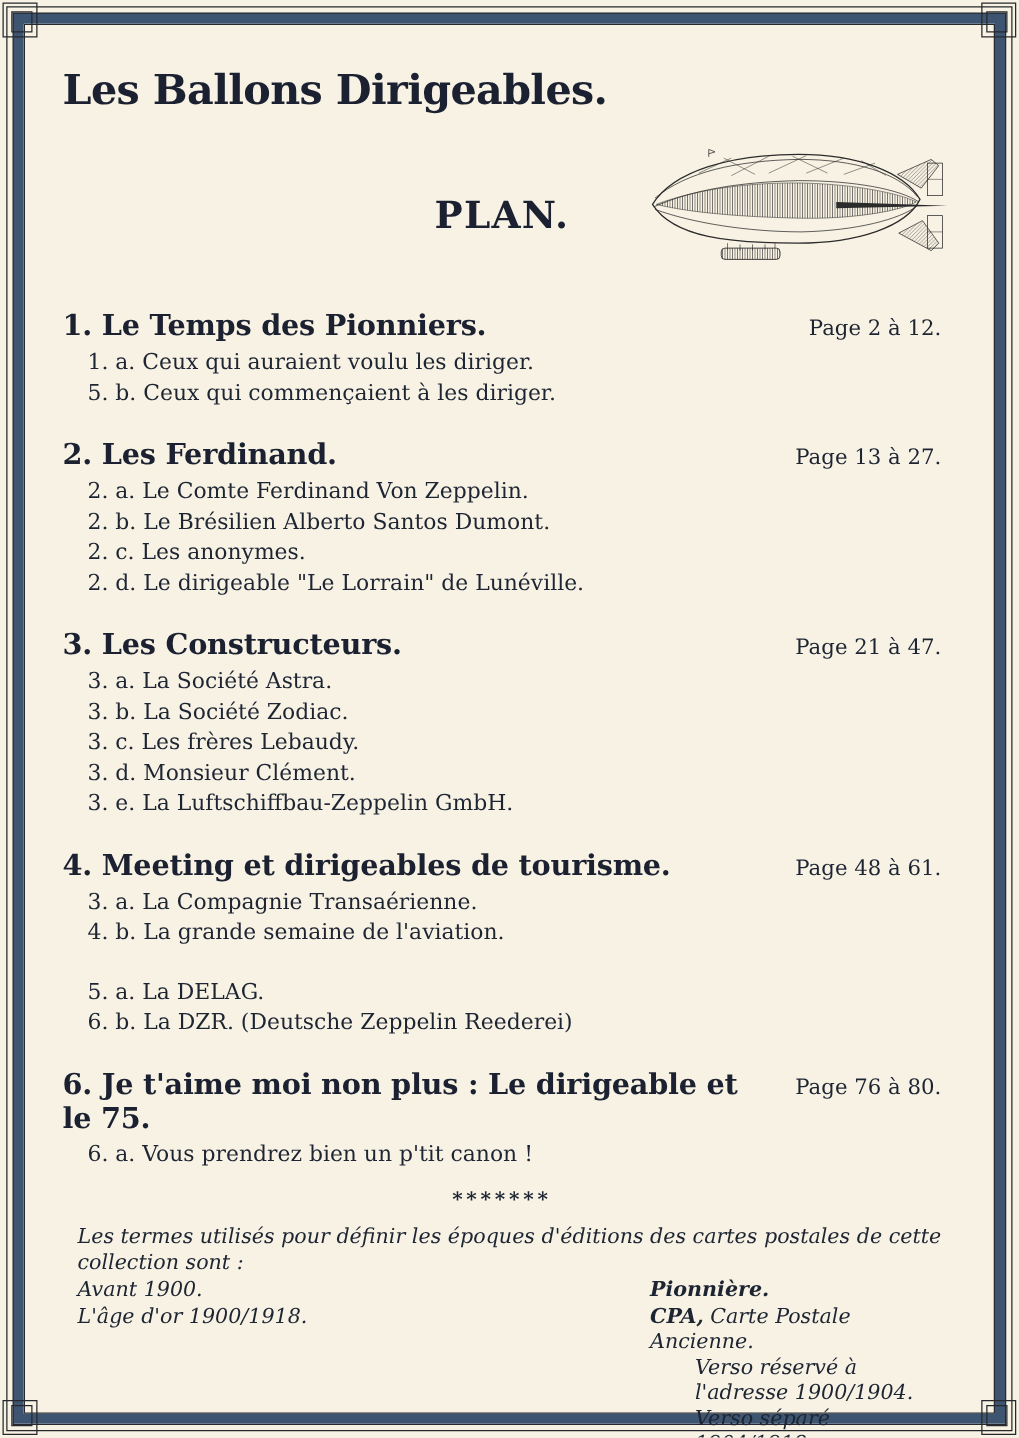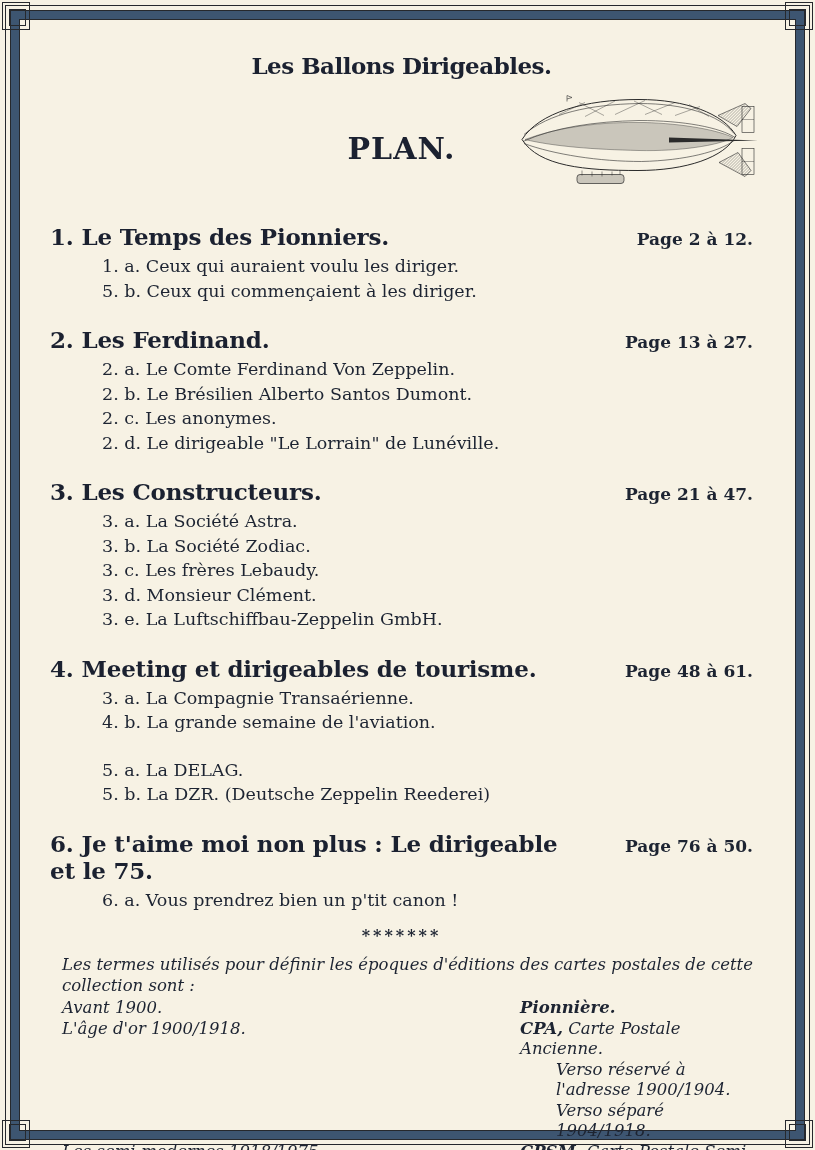--- a/index.html
+++ b/index.html
@@ -38,46 +38,46 @@
   .c-bl{bottom:2px;left:2px}.c-bl.small{bottom:9px;left:9px}
   .c-br{bottom:2px;right:2px}.c-br.small{bottom:9px;right:9px}
 
   
   .content{
     position:absolute;inset:20px;
     padding:26px 42px 0 30px;
     box-sizing:border-box;
   }
   .doc-title{
-    text-align:center;
-    font-size:23px;font-weight:bold;
+    text-align:left;
+    font-size:33px;font-weight:bold;
     letter-spacing:-0.5px;
-    margin:6px 0 0 0;
+    margin:6px 0 12px 0;
     color:#1b2130;
   }
   .plan-row{position:relative;height:118px;}
   .plan-heading{
     position:absolute;left:0;right:0;top:52px;
     text-align:center;
     font-size:30px;font-weight:bold;
     letter-spacing:1px;color:#1b2130;
   }
   .airship{
     position:absolute;right:-6px;top:14px;
     width:240px;height:96px;
   }
 
   
   .toc{margin-top:26px;}
   .sec{margin-bottom:23px;}
   .sec:last-child{margin-bottom:0;}
   .sec-head{display:flex;justify-content:space-between;align-items:baseline;gap:37px;}
   .sec-title{font-size:23px;font-weight:bold;color:#1b2130;letter-spacing:-0.2px;}
-  .sec-pages{font-size:17px;color:#1d2432;white-space:nowrap;font-weight:bold;}
-  .sec-items{margin:4px 0 0 52px;}
+  .sec-pages{font-size:17px;color:#1d2432;white-space:nowrap;}
+  .sec-items{margin:4px 0 0 20px;}
   .toc-item{font-size:17.5px;line-height:24.5px;color:#1d2432;}
 
   
   .separator{
     text-align:center;font-weight:bold;font-size:16px;
     letter-spacing:3px;margin:14px 0 10px 0;
   }
   .glossary{font-style:italic;font-size:16.5px;line-height:20.5px;}
   .gl-intro{margin:0 0 2px 12px;}
   .gl-row{display:flex;margin-left:12px;gap:38px;}
@@ -191,28 +191,28 @@
         </div>
         <div class="sec-items">
           <div class="toc-item">3. a. La Compagnie Transaérienne.</div>
           <div class="toc-item">4. b. La grande semaine de l'aviation.</div>
         </div>
       </div>
 
       <div class="sec">
         <div class="sec-items">
           <div class="toc-item">5. a. La DELAG.</div>
-          <div class="toc-item">5. b. La DZR. (Deutsche Zeppelin Reederei)</div>
+          <div class="toc-item">6. b. La DZR. (Deutsche Zeppelin Reederei)</div>
         </div>
       </div>
 
       <div class="sec">
         <div class="sec-head">
           <span class="sec-title"><span>6.</span> <span>Je t'aime moi non plus : Le dirigeable et le 75.</span></span>
-          <span class="sec-pages">Page 76 à 50.</span>
+          <span class="sec-pages">Page 76 à 80.</span>
         </div>
         <div class="sec-items">
           <div class="toc-item">6. a. Vous prendrez bien un p'tit canon !</div>
         </div>
       </div>
 
     </div>
 
     <div class="separator">*******</div>
 

